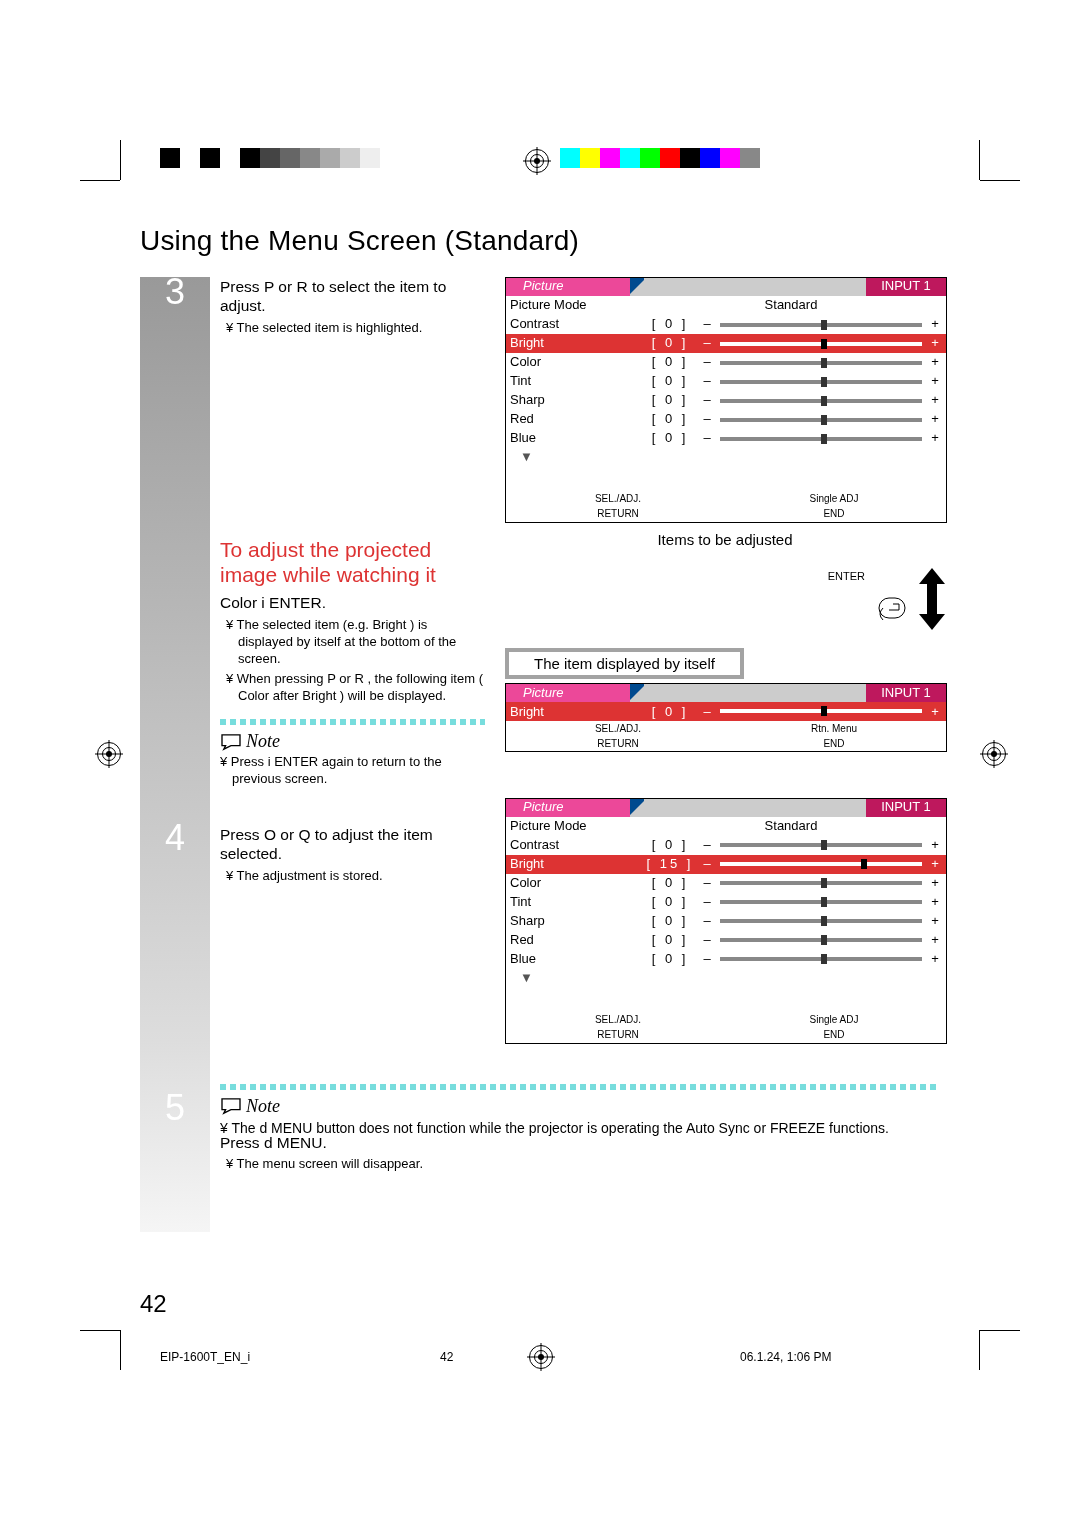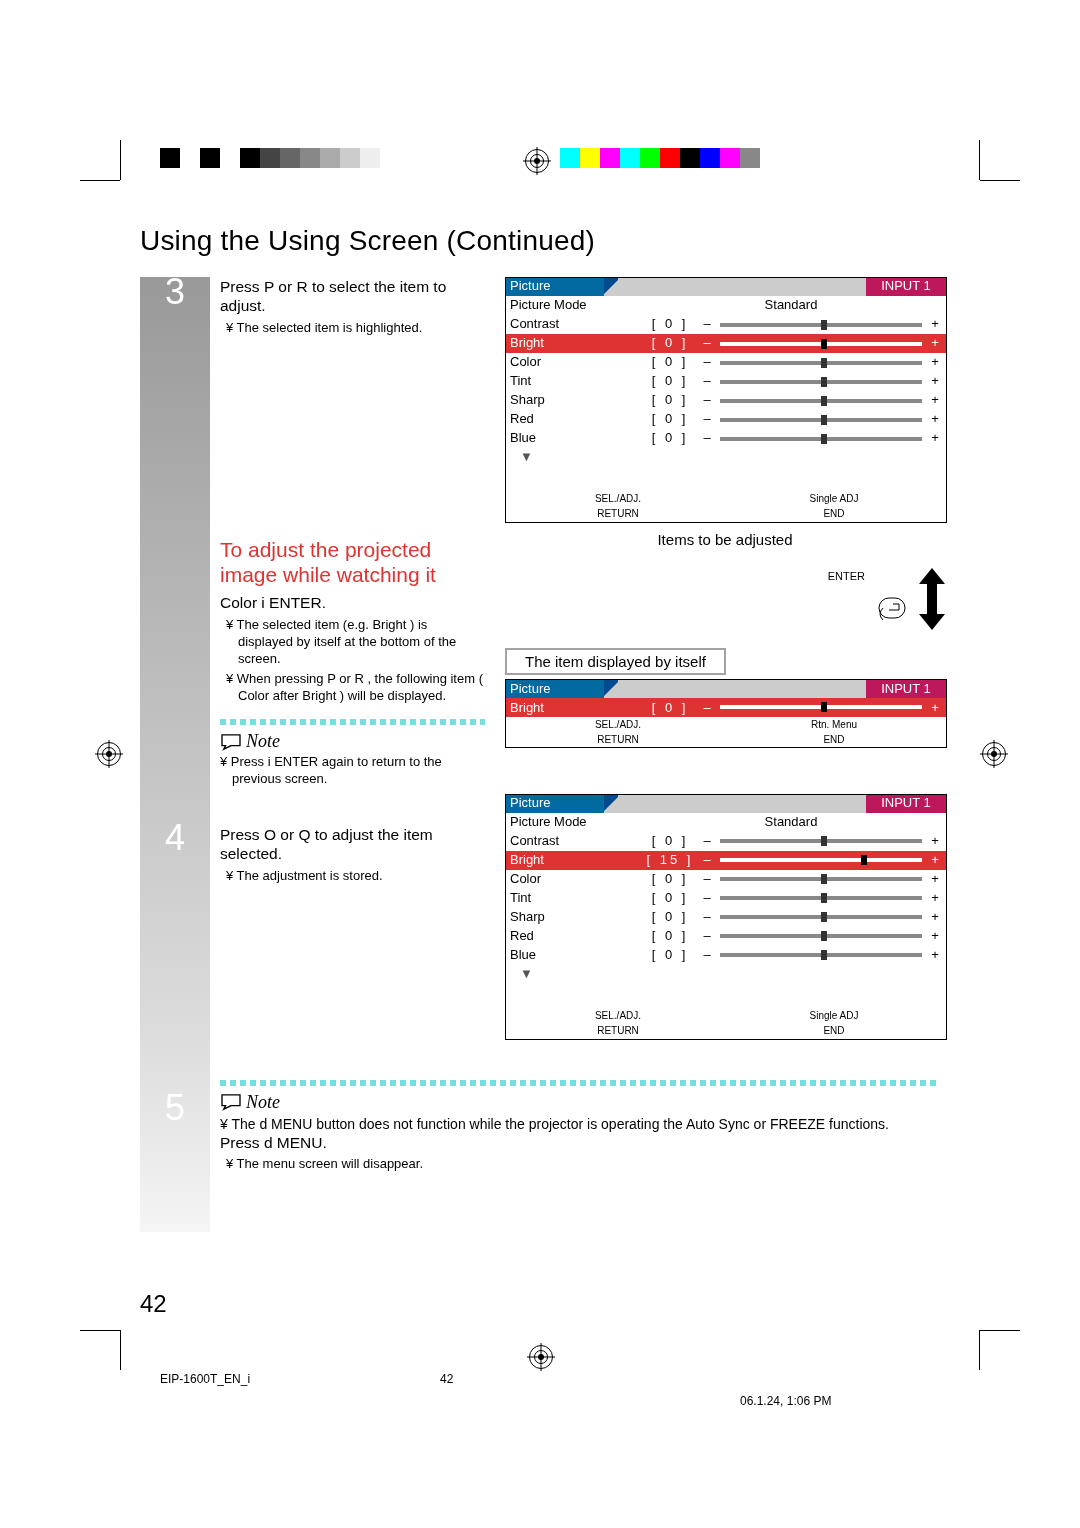--- a/index.html
+++ b/index.html
@@ -130,21 +130,21 @@
   .osd {
     width: 440px;
     border: 1px solid #000;
     font-size: 13px;
     line-height: 1.15;
   }
   .osd-head {
     display:flex;
     height:18px;
   }
-  .osd-head .tab-active { background:#0369a1; color:#fff; width:90px; padding:1px 4px;}
+  .osd-head .tab-active { background:#ec4899; color:#fff; width:90px; padding:1px 17px;font-style:italic;}
   .osd-head .tab-sep { width:14px; background: linear-gradient(135deg,#004a8f 49%, #ccc 51%);}
   .osd-head .spacer { flex:1; background:#ccc;}
   .osd-head .input-label { background:#be185d; color:#fff; width:80px; text-align:center; padding:1px 0;}
   .osd-row {
     display:flex;
     align-items:center;
     padding:1px 4px;
     height:17px;
   }
   .osd-row .lbl { width:130px; }
@@ -167,21 +167,21 @@
   .osd-small {
     width:440px;
     border:1px solid #000;
     font-size:13px;
   }
   .caption {
     font-size:15px;
     margin: 8px 0 4px 0;
   }
   .caption.center { text-align:center;}
-  .caption.boxed { border:2px solid #a3a3a3; display:inline-block; padding:3px 18px; }
+  .caption.boxed { border:4px solid #a3a3a3; display:inline-block; padding:3px 25px; }
 
   .enter-diagram {
     display:flex;
     align-items:flex-end;
     justify-content:flex-end;
     gap:8px;
     margin:12px 0 10px 0;
     height:70px;
   }
   .enter-diagram .lbl { font-size:11px; margin-bottom:48px;}
@@ -197,21 +197,21 @@
     left:160px;
     right:120px;
     top:1350px;
     font-size:12px;
     color:#000;
     display:flex;
     align-items:center;
   }
   .footer .fn { width:280px;}
   .footer .pg { width:100px;}
-  .footer .dt { flex:1; text-align:left; padding-left:200px;margin-top:44px;}
+  .footer .dt { flex:1; text-align:left; padding-left:200px;}
 
   .wide-note {
     margin-top: 18px;
   }
 </style>
 </head>
 <body>
 
 <div class="crop-mark crop-h" style="left:80px; top:180px;"></div>
 <div class="crop-mark crop-v" style="left:120px; top:140px;"></div>
@@ -273,21 +273,21 @@
 </div>
 <div class="reg-mark" style="left:527px; top:1343px;">
   <div class="hline"></div>
     <div class="vline"></div>
     <div class="ring"></div>
     <div class="ring2"></div>
     <div class="dot"></div>
 </div>
 
 <div class="page">
-  <h1 class="page-title">Using the Using Screen (Continued)</h1>
+  <h1 class="page-title">Using the Menu Screen (Standard)</h1>
 
   <div class="columns">
 
     <div class="left-col">
       <div class="step-rail"></div>
 
       <div class="step-num" style="top:-6px;">3</div>
       <div class="step-body" style="top:0;">
         <div class="instr">Press  P  or  R  to select the item to adjust.</div>
         <div class="bullet">¥ The selected item is highlighted.</div>

